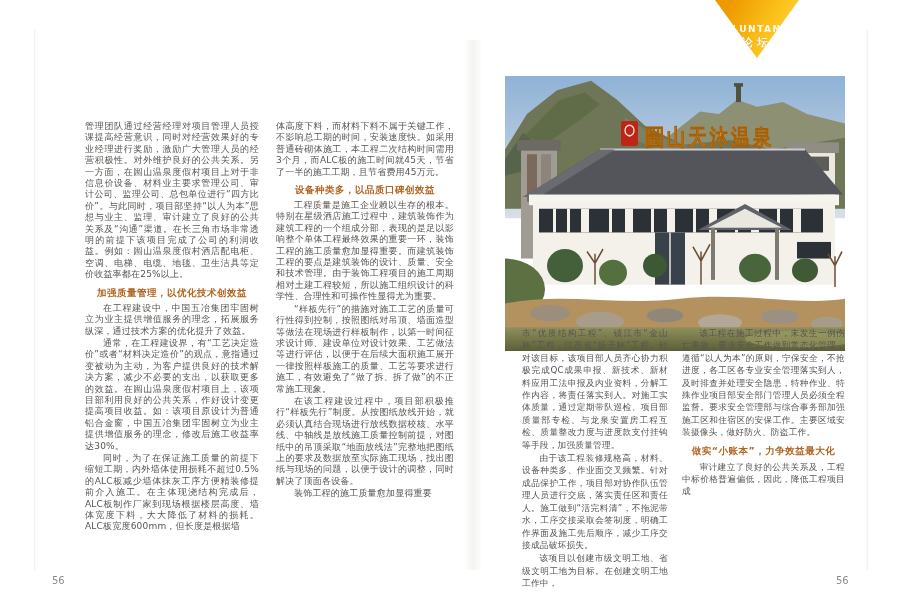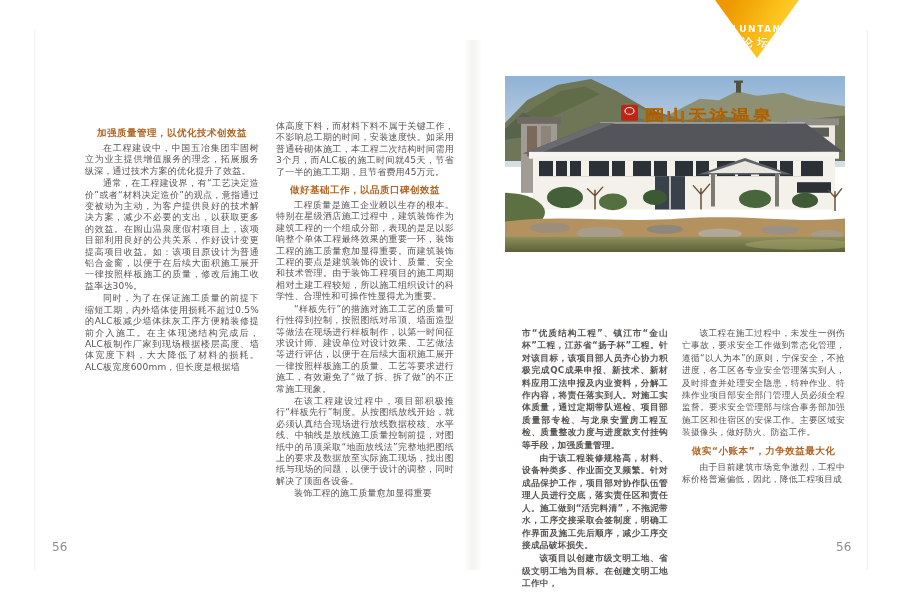--- a/index.html
+++ b/index.html
@@ -19,38 +19,38 @@
   .corner-badge{
     position:absolute;left:715px;top:0;width:84px;height:58px;
     clip-path:polygon(0 0,100% 0,50% 100%);
     background:linear-gradient(118deg,#ee9900 15%,#fcc21b 60%,#ffd84e 95%);
     text-align:center;color:#fff;
   }
   .corner-badge .en{display:block;margin-top:24px;font-size:9px;letter-spacing:1.5px;font-weight:bold;opacity:.95;}
   .corner-badge .zh{display:block;margin-top:1px;font-size:11px;font-weight:bold;letter-spacing:4px;text-shadow:0 0 1px #d98c00;}
 
   
-  .photo{position:absolute;left:505px;top:76px;width:340px;height:176px;}
+  .photo{position:absolute;left:505px;top:76px;width:340px;height:275px;}
   .photo svg{display:block;width:100%;height:100%;}
 
   
   .col{position:absolute;color:#575552;text-align:justify;}
   .left-col{font-size:9px;line-height:11.4px;letter-spacing:.2px;}
   .right-col{font-size:8.7px;line-height:12.4px;letter-spacing:.2px;}
   .col1L{left:85px;top:121px;width:174px;}
   .col2L{left:276px;top:121px;width:178px;}
-  .col1R{left:522px;top:327px;width:146px;font-weight:bold;}
+  .col1R{left:522px;top:327px;width:146px;}
   .col2R{left:682px;top:327px;width:163px;}
   .col p{margin:0 0 1px 0;}
   .col p.indent{text-indent:2em;}
   .col h3.col-heading{
     margin:6px 0 4px 0;font-size:9.5px;font-weight:bold;text-align:center;
     color:#b26421;letter-spacing:.5px;line-height:12px;
   }
-  .pagenum{position:absolute;font-size:12px;color:#8d8d8d;}
+  .pagenum{position:absolute;font-size:10px;color:#8d8d8d;margin-top:35px;}
   .pn-left{left:52px;top:540px;}
   .pn-right{left:836px;top:540px;}
 </style>
 </head>
 <body>
 
 <div class="page-edge edge-left"></div>
 <div class="page-edge edge-right"></div>
 <div class="spine"></div>
 
@@ -153,39 +153,40 @@
     <ellipse cx="215" cy="208" rx="22" ry="7" fill="#b3a897"></ellipse>
     <ellipse cx="275" cy="203" rx="19" ry="6" fill="#9a9184"></ellipse>
     <ellipse cx="322" cy="209" rx="16" ry="6" fill="#a79c8a"></ellipse>
     <rect x="0" y="212" width="340" height="20" fill="url(#water)"></rect>
     <ellipse cx="295" cy="222" rx="55" ry="7" fill="#a3a468" opacity=".55"></ellipse>
   </g>
 </svg>
 </div>
 
 <div class="col left-col col1L">
+    <p class="">管理团队通过经营经理对项目管理人员授课提高经营意识，同时对经营效果好的专业经理进行奖励，激励广大管理人员的经营积极性。对外维护良好的公共关系。另一方面，在圌山温泉度假村项目上对于非信息价设备、材料业主要求管理公司、审计公司、监理公司、总包单位进行“四方比价”。与此同时，项目部坚持“以人为本”思想与业主、监理、审计建立了良好的公共关系及“沟通”渠道。在长三角市场非常透明的前提下该项目完成了公司的利润收益。例如：圌山温泉度假村酒店配电柜、空调、电梯、电缆、地毯、卫生洁具等定价收益率都在25%以上。</p>
     <h3 class="col-heading">加强质量管理，以优化技术创效益</h3>
     <p class="indent">在工程建设中，中国五冶集团牢固树立为业主提供增值服务的理念，拓展服务纵深，通过技术方案的优化提升了效益。</p>
-    <p class="indent">通常，在工程建设界，有“工艺决定造价”或者“材料决定造价”的观点，意指通过变被动为主动，为客户提供良好的技术解决方案，减少不必要的支出，以获取更多的效益。在圌山温泉度假村项目上，该项目部利用良好的公共关系，作好设计变更提高项目收益。如：该项目原设计为普通铝合金窗，以便于在后续大面积施工展开一律按照样板施工的质量，修改后施工收益率达30%。</p>
+    <p class="indent">通常，在工程建设界，有“工艺决定造价”或者“材料决定造价”的观点，意指通过变被动为主动，为客户提供良好的技术解决方案，减少不必要的支出，以获取更多的效益。在圌山温泉度假村项目上，该项目部利用良好的公共关系，作好设计变更提高项目收益。如：该项目原设计为普通铝合金窗，中国五冶集团牢固树立为业主提供增值服务的理念，修改后施工收益率达30%。</p>
     <p class="indent">同时，为了在保证施工质量的前提下缩短工期，内外墙体使用损耗不超过0.5%的ALC板减少墙体抹灰工序方便精装修提前介入施工。在主体现浇结构完成后，ALC板制作厂家到现场根据楼层高度、墙体宽度下料，大大降低了材料的损耗。ALC板宽度600mm，但长度是根据墙</p>
   </div>
 <div class="col left-col col2L">
     <p class="">体高度下料，而材料下料不属于关键工作，不影响总工期的时间，安装速度快。如采用普通砖砌体施工，本工程二次结构时间需用3个月，而ALC板的施工时间就45天，节省了一半的施工工期，且节省费用45万元。</p>
-    <h3 class="col-heading">做好基础工作，以品质口碑创效益</h3>
+    <h3 class="col-heading">设备种类多，以品质口碑创效益</h3>
     <p class="indent">工程质量是施工企业赖以生存的根本。特别在星级酒店施工过程中，建筑装饰作为建筑工程的一个组成分部，表现的是足以影响整个单体工程最终效果的重要一环，装饰工程的施工质量愈加显得重要。而建筑装饰工程的要点是建筑装饰的设计、质量、安全和技术管理。由于装饰工程项目的施工周期相对土建工程较短，所以施工组织设计的科学性、合理性和可操作性显得尤为重要。</p>
     <p class="indent">“样板先行”的措施对施工工艺的质量可行性得到控制，按照图纸对吊顶、墙面造型等做法在现场进行样板制作，以第一时间征求设计师、建设单位对设计效果、工艺做法等进行评估，以便于在后续大面积施工展开一律按照样板施工的质量、工艺等要求进行施工，有效避免了“做了拆、拆了做”的不正常施工现象。</p>
     <p class="indent">在该工程建设过程中，项目部积极推行“样板先行”制度。从按图纸放线开始，就必须认真结合现场进行放线数据校核、水平线、中轴线是放线施工质量控制前提，对图纸中的吊顶采取“地面放线法”完整地把图纸上的要求及数据放至实际施工现场，找出图纸与现场的问题，以便于设计的调整，同时解决了顶面各设备。</p>
     <p class="indent">装饰工程的施工质量愈加显得重要</p>
   </div>
 
 <div class="col right-col col1R">
     <p class="">市“优质结构工程”、镇江市“金山杯”工程，江苏省“扬子杯”工程。针对该目标，该项目部人员齐心协力积极完成QC成果申报、新技术、新材料应用工法申报及内业资料，分解工作内容，将责任落实到人。对施工实体质量，通过定期带队巡检、项目部质量部专检、与龙泉安置房工程互检、质量整改力度与进度款支付挂钩等手段，加强质量管理。</p>
     <p class="indent">由于该工程装修规格高，材料、设备种类多、作业面交叉频繁。针对成品保护工作，项目部对协作队伍管理人员进行交底，落实责任区和责任人。施工做到“活完料清”，不拖泥带水，工序交接采取会签制度，明确工作界面及施工先后顺序，减少工序交接成品破坏损失。</p>
     <p class="indent">该项目以创建市级文明工地、省级文明工地为目标。在创建文明工地工作中，</p>
   </div>
 <div class="col right-col col2R">
     <p class="indent">该工程在施工过程中，未发生一例伤亡事故，要求安全工作做到常态化管理，遵循“以人为本”的原则，宁保安全，不抢进度，各工区各专业安全管理落实到人，及时排查并处理安全隐患，特种作业、特殊作业项目部安全部门管理人员必须全程监督。要求安全管理部与综合事务部加强施工区和住宿区的安保工作。主要区域安装摄像头，做好防火、防盗工作。</p>
     <h3 class="col-heading">做实“小账本”，力争效益最大化</h3>
-    <p class="indent">由于目前建筑市场竞争激烈，工程中标价格普遍偏低，因此，降低工程项目成</p>
+    <p class="indent">审计建立了良好的公共关系及，工程中标价格普遍偏低，因此，降低工程项目成</p>
   </div>
 
 <div class="pagenum pn-left">56</div>
 <div class="pagenum pn-right">56</div>
 
 </body></html>

